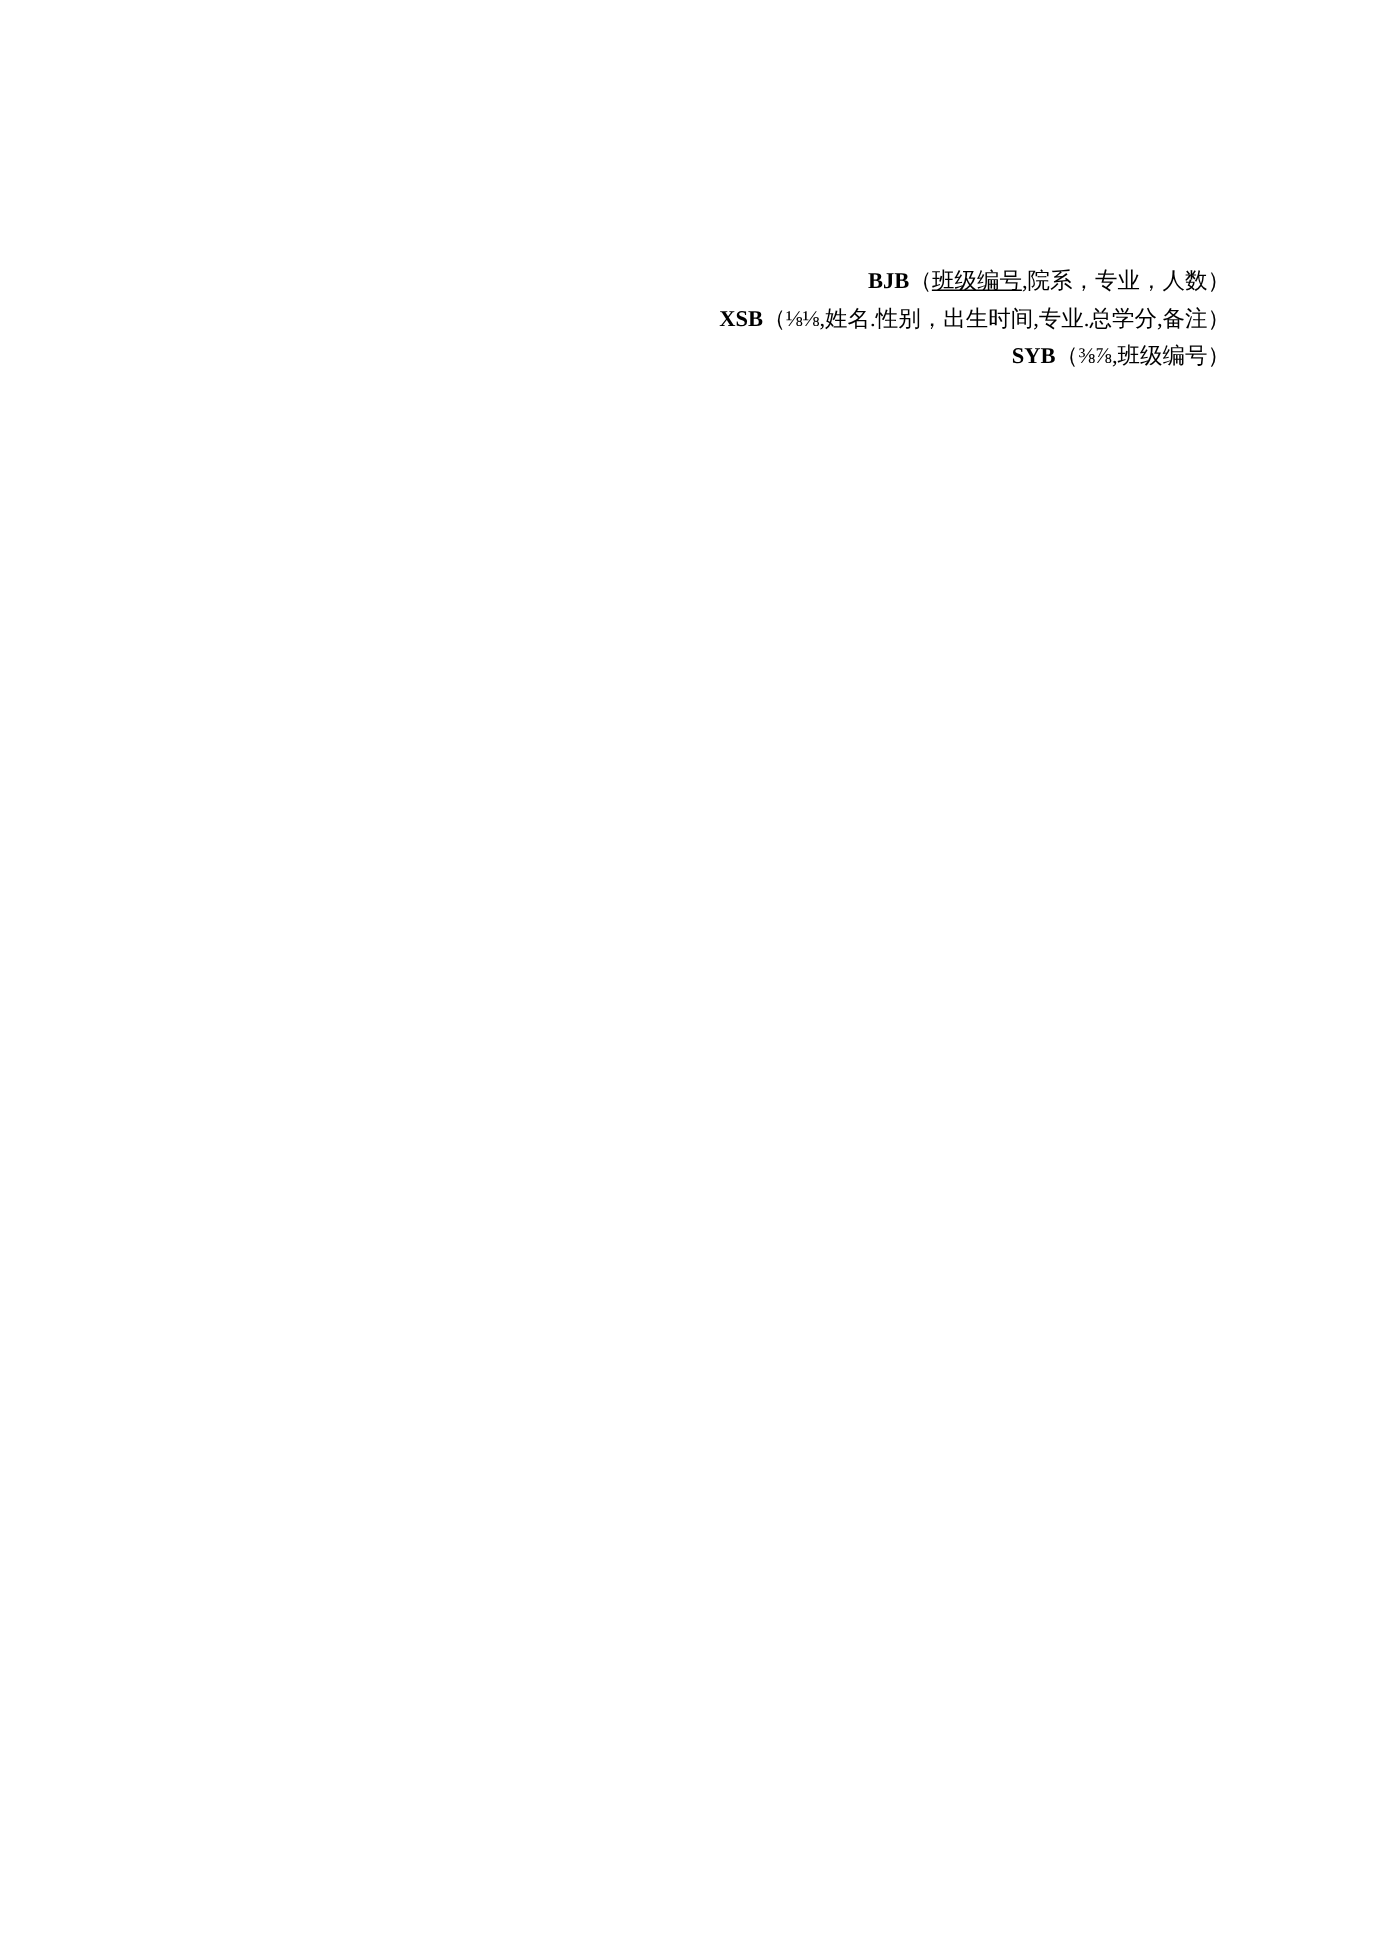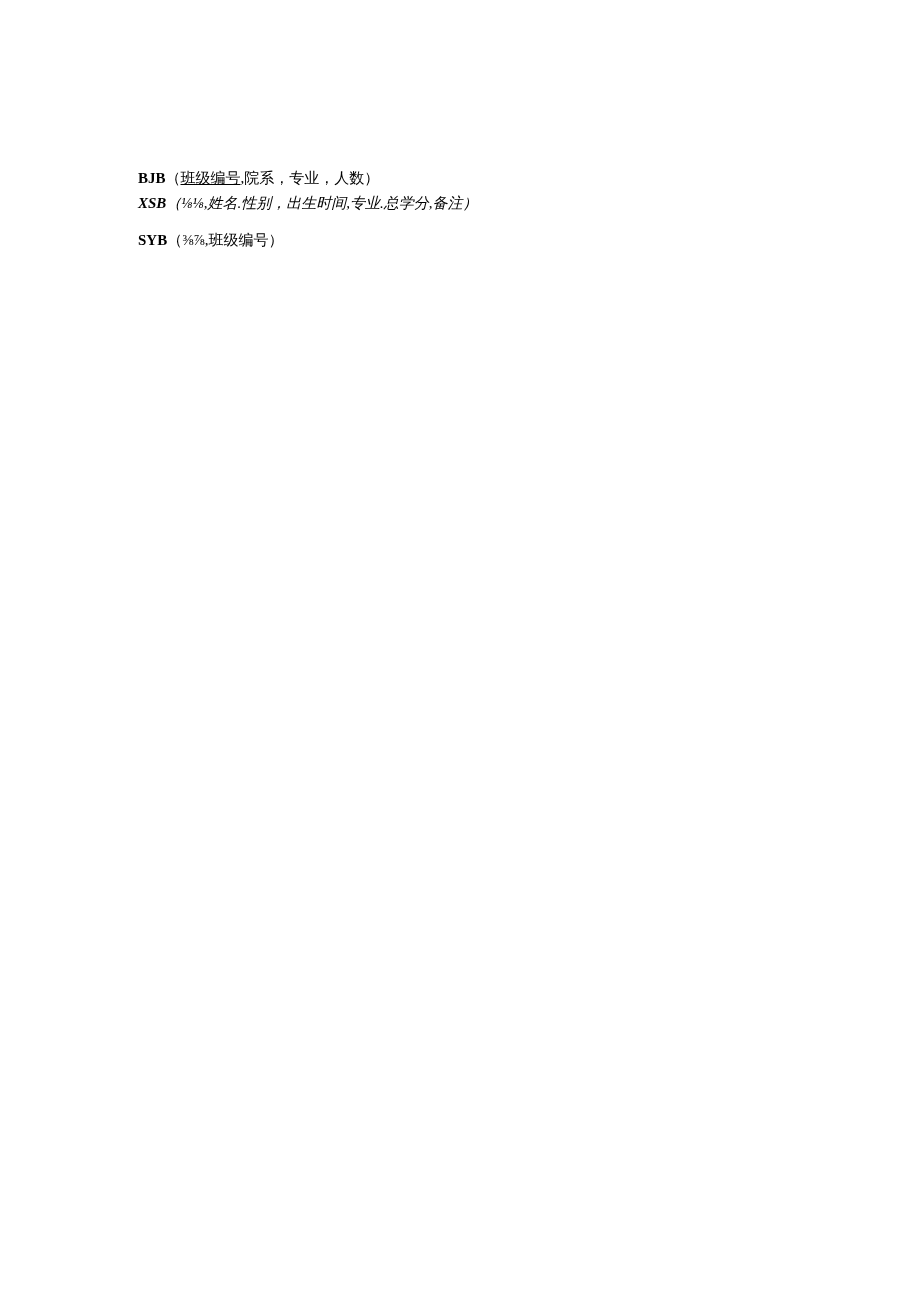--- a/index.html
+++ b/index.html
@@ -9,43 +9,43 @@
     }
     body {
       width: 920px;
       height: 1301px;
       background: #ffffff;
       font-family: "SimSun", "宋体", serif;
       position: relative;
     }
     .content {
       position: absolute;
-      top: 166px;
+      top: 176px;
       left: 138px;
       right: 100px;
+      text-align: right;
     }
     .line {
       font-size: 15px;
       line-height: 25px;
       color: #000000;
       white-space: nowrap;
     }
     .bold {
       font-weight: bold;
       font-family: "Times New Roman", serif;
     }
     .underline {
       text-decoration: underline;
     }
     .line1 {
       margin-bottom: 0px;
     }
     .line2 {
-      margin-bottom: 12px;
-      font-style: italic;
+      margin-bottom: 0px;
     }
     .line3 {
       margin-bottom: 4px;
     }
     .line4 {
       margin-bottom: 0px;
     }
   </style>
 </head>
 <body>

